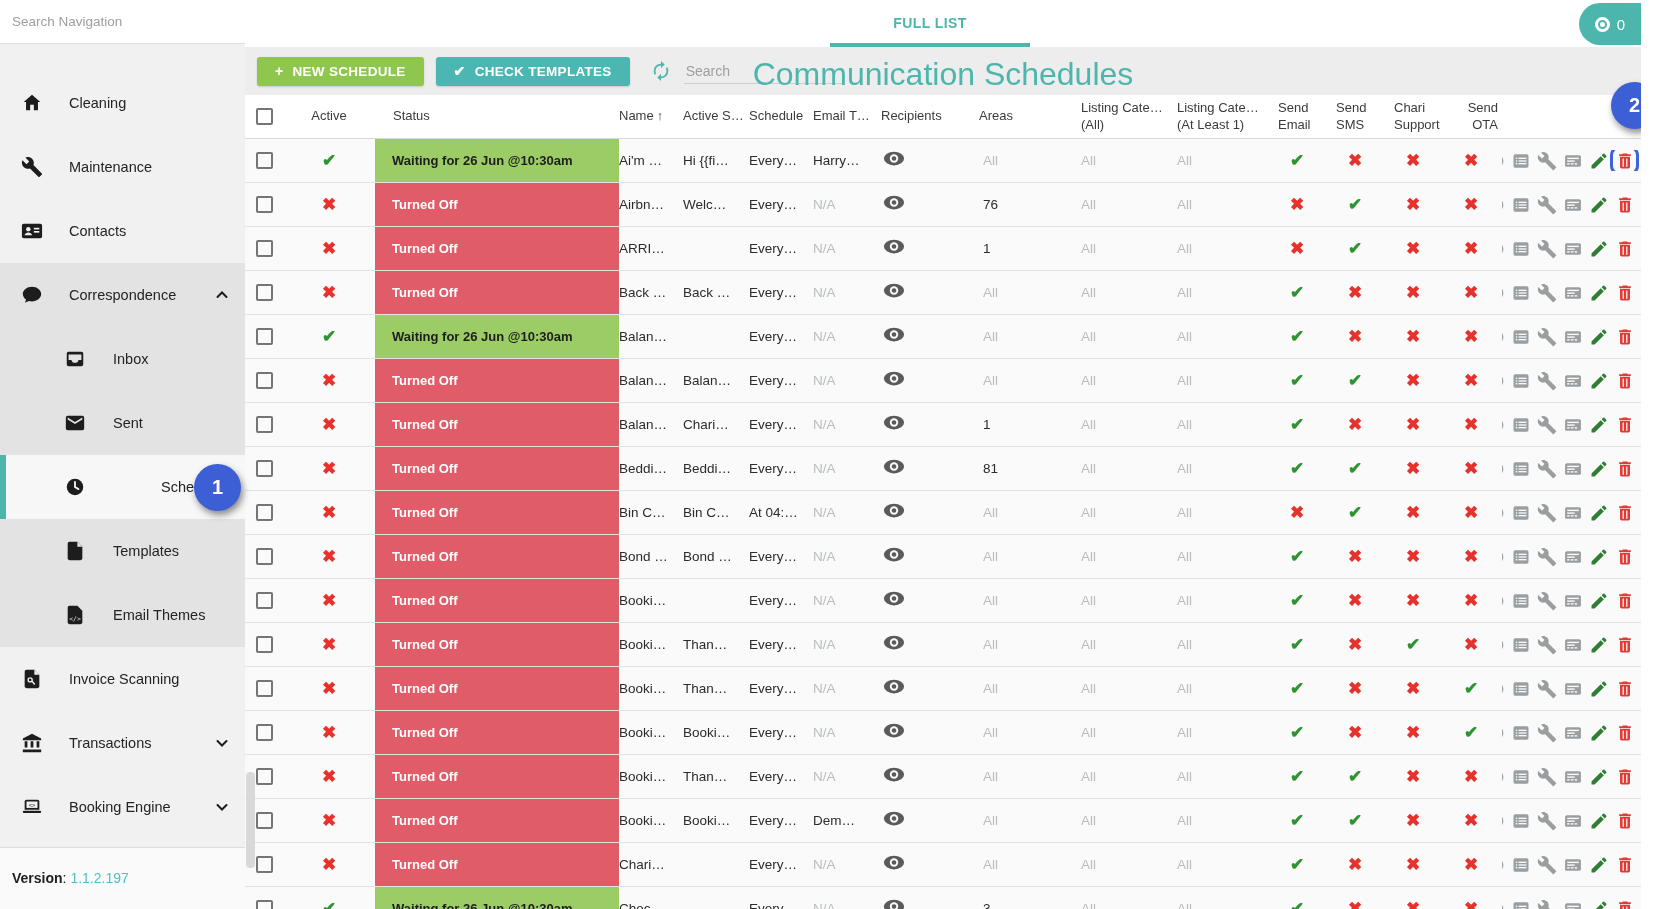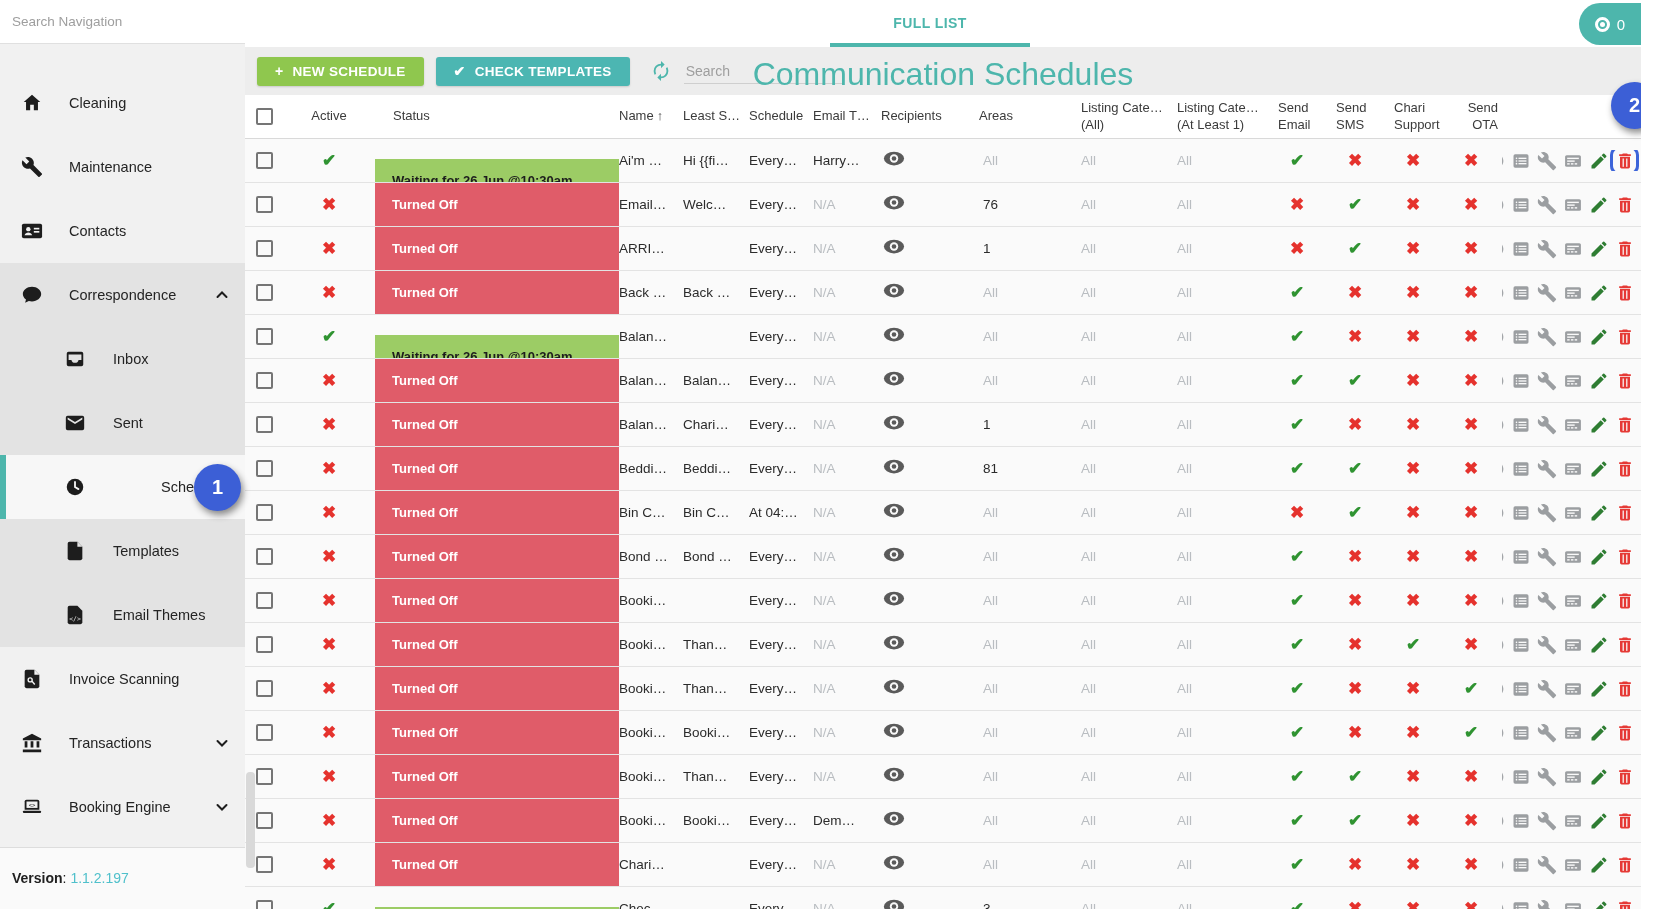--- a/index.html
+++ b/index.html
@@ -68,21 +68,21 @@
   .c-actions { flex:1 1 auto; display:flex; align-items:center; justify-content:flex-end; gap:5px; padding-right:6px; }
   .thead .hc { white-space:normal; line-height:1.25; }
   .thead .c-status, .thead .c-recip, .thead .c-areas { padding-left:4px; }
   .thead .c-status { display:flex; align-items:center; padding-left:18px; }
   .sort-arrow { font-size:13px; margin-left:3px; }
   .cb { width:17px; height:17px; border:2px solid #757575; border-radius:2px; background:transparent; display:inline-block; cursor:pointer; }
   .mark { font-size:17px; font-weight:bold; }
   .mark.ok { color:#2f9331; }
   .mark.no { color:#e5322d; }
   .status-chip { width:100%; height:100%; display:flex; align-items:center; padding-left:17px; font-size:13px; font-weight:bold; }
-  .status-chip.green { background:#9ccc65; color:#1d1d1d;margin-top:20px; }
+  .status-chip.green { background:#9ccc65; color:#1d1d1d; }
   .status-chip.red { background:#e05c69; color:#fff; }
   .txt { color:#2b2b2b; font-size:13.5px; }
   .muted { color:#b9bdc1; }
   .eye { display:inline-flex; cursor:pointer; }
   .aicon { width:21px; height:21px; display:inline-flex; align-items:center; justify-content:center; cursor:pointer; flex:0 0 21px; }
   .aicon svg { width:20px; height:20px; }
   .aicon.hl { outline:3px solid #3c64d9; outline-offset:1px; border-radius:5px; }
 
   
   .step-badge { position:absolute; width:47px; height:47px; border-radius:50%; background:#3c5fd6; color:#fff; font-size:20px; font-weight:bold; display:flex; align-items:center; justify-content:center; box-shadow:2px 4px 7px rgba(0,0,0,.45); z-index:50; }
@@ -254,21 +254,21 @@
       <div class="page-title">Communication Schedules</div>
     </div>
 
     <div class="thead">
       <div class="cell c-check">
           <span class="cb"></span>
         </div>
       <div class="cell c-active hc" style="text-align:center;">Active</div>
       <div class="cell c-status hc">Status</div>
       <div class="cell c-name hc"><span>Name</span><span class="sort-arrow">↑</span></div>
-      <div class="cell c-subj hc">Least S…</div>
+      <div class="cell c-subj hc">Active S…</div>
       <div class="cell c-sched hc">Schedule</div>
       <div class="cell c-templ hc">Email T…</div>
       <div class="cell c-recip hc">Recipients</div>
       <div class="cell c-areas hc">Areas</div>
       <div class="cell c-lcall hc">Listing Cate… (All)</div>
       <div class="cell c-lc1 hc">Listing Cate… (At Least 1)</div>
       <div class="cell c-mark hc" style="text-align:left;padding-left:8px;">Send Email</div>
       <div class="cell c-mark hc" style="text-align:left;padding-left:8px;">Send SMS</div>
       <div class="cell c-mark hc" style="text-align:left;padding-left:8px;">Chari Support</div>
       <div class="cell c-mark hc" style="text-align:right;padding-left:8px;">Send OTA</div>
@@ -349,21 +349,21 @@
     </div>
   </div>
         <div class="row">
     <div class="cell c-check">
             <span class="cb"></span>
           </div>
     <div class="cell c-active"><span class="mark no">✖</span></div>
     <div class="cell c-status">
             <div class="status-chip red">Turned Off</div>
           </div>
-    <div class="cell c-name txt">Email…</div>
+    <div class="cell c-name txt">Airbn…</div>
     <div class="cell c-subj txt">Welc…</div>
     <div class="cell c-sched txt">Every…</div>
     <div class="cell c-templ txt muted">N/A</div>
     <div class="cell c-recip"><span class="eye">
               <svg width="22" height="15" viewBox="0 0 24 16">
                 <ellipse cx="12" cy="8" rx="11" ry="7.5" fill="#5a5a5a"></ellipse>
                 <circle cx="12" cy="8" r="4.6" fill="#fafafa"></circle>
                 <circle cx="12" cy="8" r="2.5" fill="#5a5a5a"></circle>
               </svg>
             </span></div>

